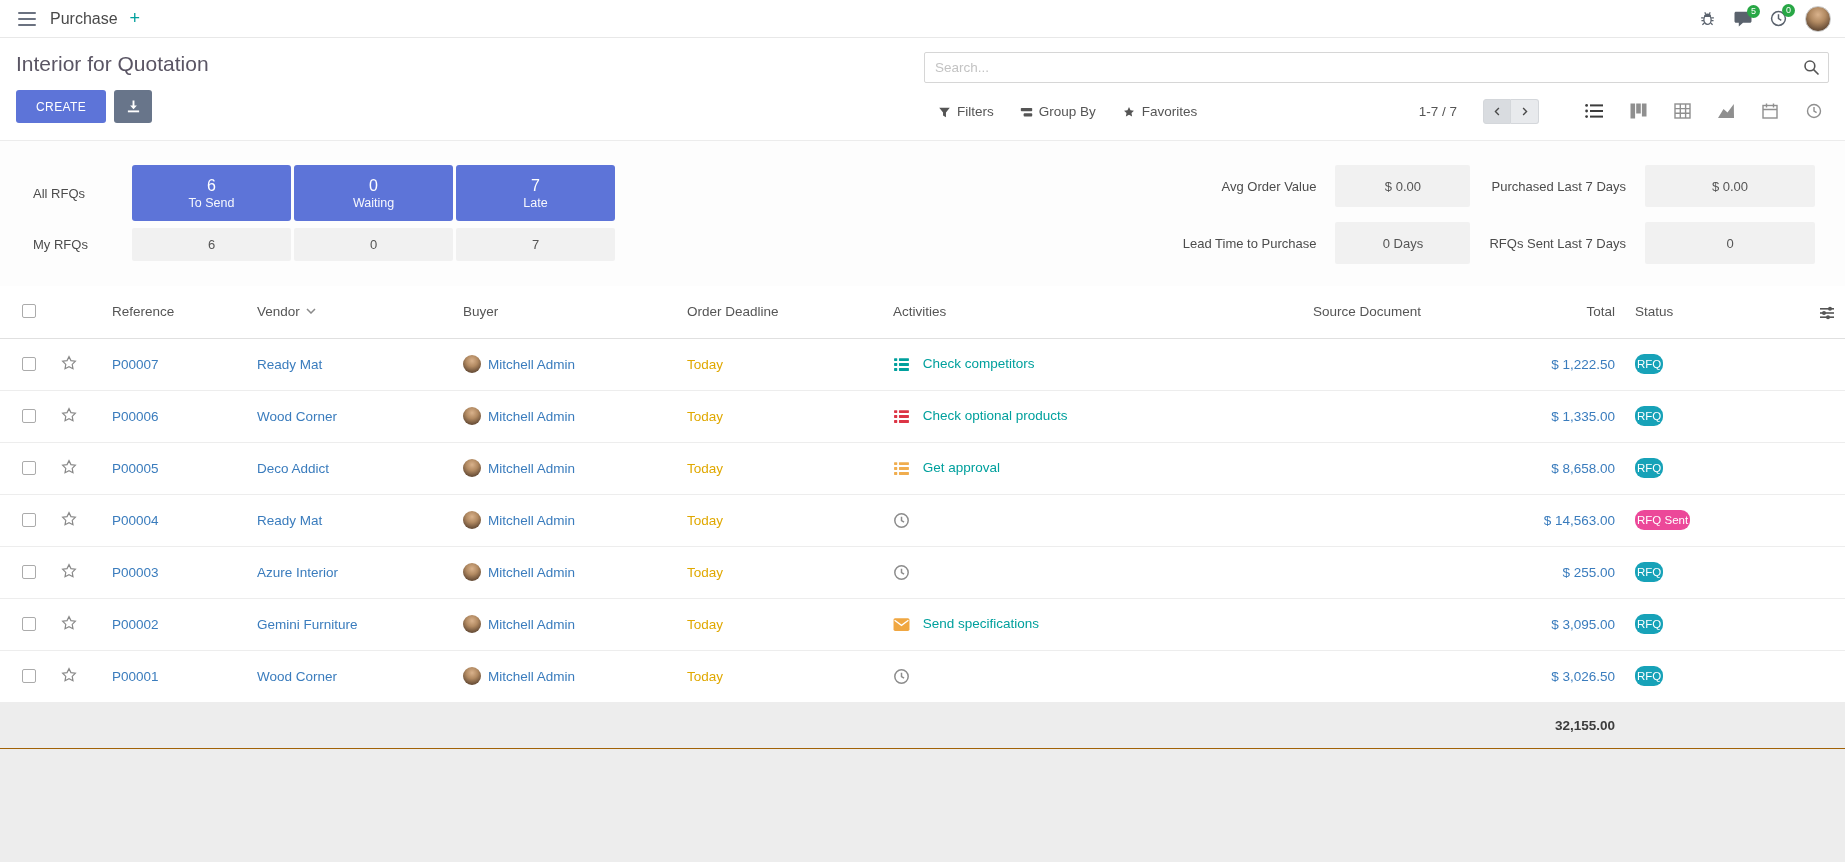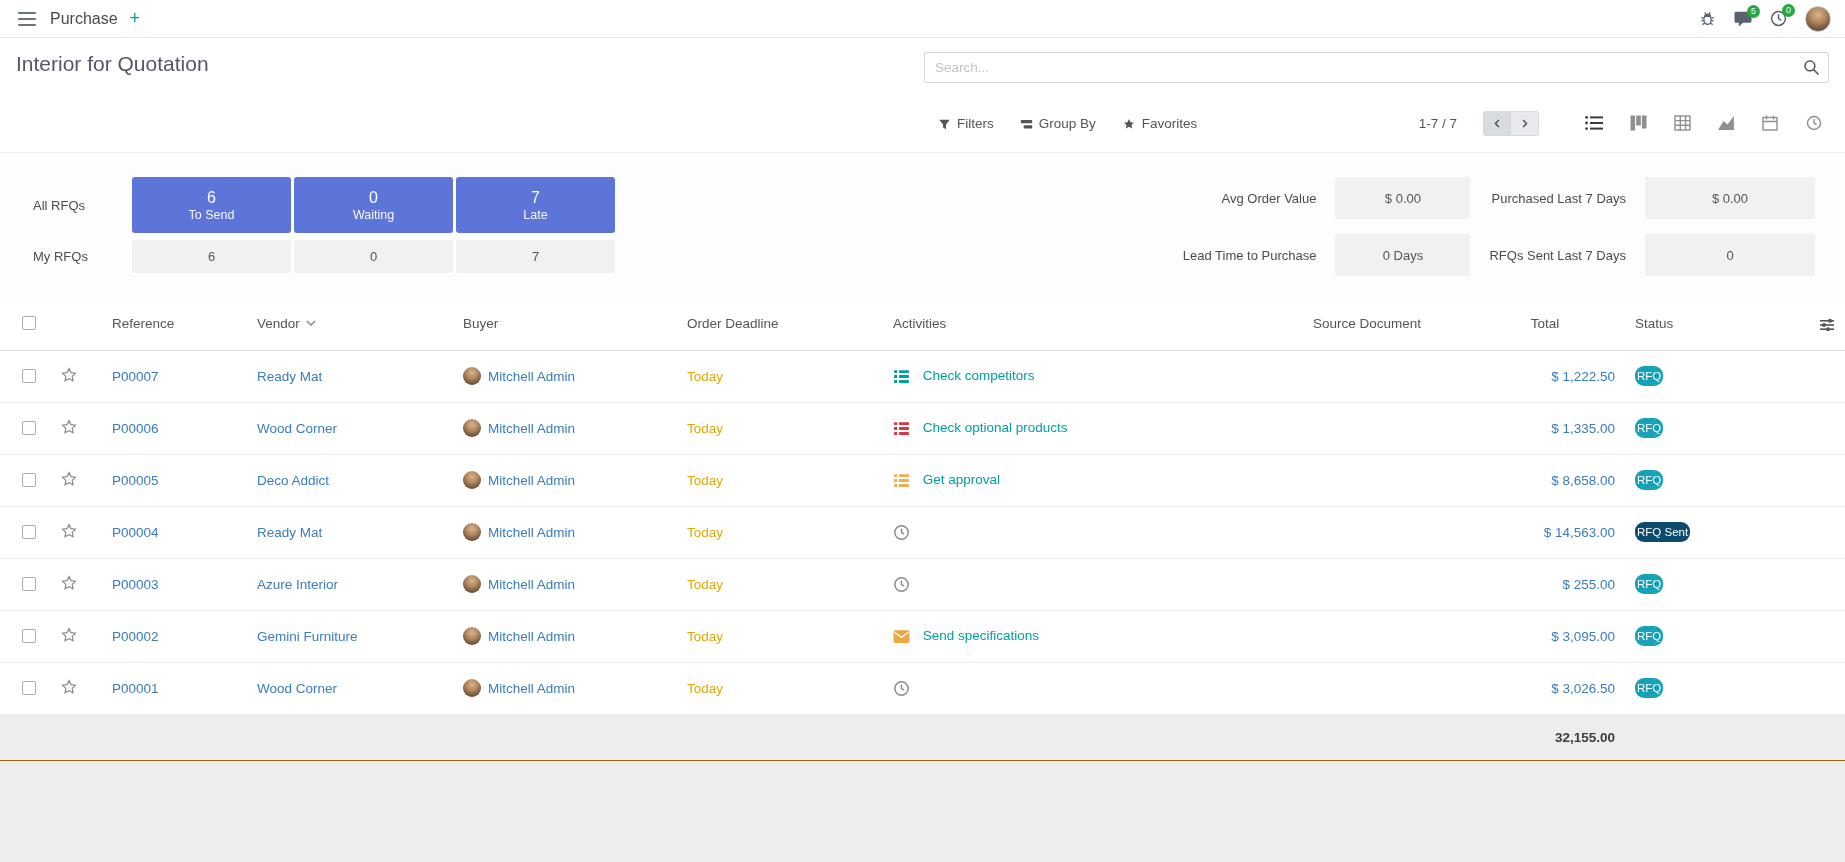--- a/index.html
+++ b/index.html
@@ -19,21 +19,21 @@
   .avatar.nav{width:26px;height:26px}
   .avatar.sm{width:18px;height:18px;margin-right:7px;vertical-align:-4px;border:none}
 
   
   .control-panel{display:flex;justify-content:space-between;align-items:flex-start;padding:14px 16px 16px;border-bottom:1px solid #ececec;background:#fff}
   .page-title{font-size:21px;font-weight:400;color:#5a5564;margin-bottom:14px}
   .btn-row{display:flex;gap:8px}
   .btn-create{background:#5d74d8;color:#fff;border:none;border-radius:3px;font-size:12px;letter-spacing:.4px;padding:9px 20px;cursor:pointer;font-family:inherit}
   .btn-export{background:#68758a;border:none;border-radius:3px;width:38px;height:33px;display:inline-flex;align-items:center;justify-content:center;cursor:pointer}
   .cp-right{width:905px}
-  .searchbox{position:relative;margin-bottom:27px}
+  .searchbox{position:relative;margin-bottom:15px}
   .searchbox input{width:100%;height:31px;border:1px solid #d6d6d6;border-radius:2px;padding:0 34px 0 10px;font-size:13.5px;font-family:inherit;color:#444;outline:none}
   .searchbox input::placeholder{color:#c3c3c3}
   .search-icon{position:absolute;right:9px;top:7px;cursor:pointer}
   .cp-tools{display:flex;align-items:center}
   .facet-btns{display:flex;gap:26px;flex:1;padding-left:14px}
   .facet-btn{display:inline-flex;align-items:flex-end;gap:6px;background:none;border:none;color:#555;font-size:13.5px;cursor:pointer;font-family:inherit}
   .pager{display:flex;align-items:center;gap:26px;margin-right:40px}
   .pager-text{color:#555;font-size:13.5px}
   .pager-nav{display:flex}
   .pager-btn{width:28px;height:25px;border:1px solid #d4d7db;background:#e8eaed;display:inline-flex;align-items:center;justify-content:center;cursor:pointer}
@@ -51,21 +51,21 @@
   .tile .num{font-size:16px;line-height:1.3}
   .tile .lbl{font-size:12.5px;opacity:.95}
   .mini{height:33px;background:#f1f1f1;color:#555;border:none;border-radius:2px;display:flex;align-items:center;justify-content:center;font-size:13px;cursor:pointer;font-family:inherit}
   .dash-right{display:grid;grid-template-columns:auto 135px auto 170px;column-gap:19px;row-gap:15px;align-items:center}
   .stat-label{font-size:13px;color:#4c4c4c;text-align:right}
   .stat-box{height:42px;background:#f1f1f1;border:none;border-radius:2px;display:flex;align-items:center;justify-content:center;font-size:13px;color:#555;cursor:pointer;font-family:inherit}
 
   
   .list-table{width:100%;border-collapse:collapse;table-layout:fixed;background:#fff}
   thead th{height:52px;font-size:13.5px;font-weight:400;color:#555;text-align:left;padding:0 10px;border-bottom:1px solid #e0e0e0;white-space:nowrap}
-  thead th.c-total{text-align:center}
+  thead th.c-total{text-align:right}
   tbody td{height:52px;font-size:13.5px;padding:0 10px;border-bottom:1px solid #ededed;white-space:nowrap;overflow:hidden}
   .c-sel{padding-left:22px !important;width:50px}
   input[type="checkbox"]{appearance:none;width:14px;height:14px;border:1px solid #ababab;border-radius:2px;background:#fff;cursor:pointer;vertical-align:-2px}
   .star{cursor:pointer;display:inline-flex}
   .lnk{color:#3a7cbd;text-decoration:none;cursor:pointer}
   .deadline{color:#e0a800}
   .act-slot{display:inline-flex;width:20px;vertical-align:middle;cursor:pointer}
   .act-slot svg{display:none;width:17px;height:17px}
   .act-slot[data-kind="list"] .i-list{display:inline-block}
   .act-slot[data-kind="clock"] .i-clock{display:inline-block}
@@ -117,20 +117,29 @@
           </svg>
         <span class="badge-count">0</span>
       </button>
       <span class="avatar nav"></span>
     </div>
   </nav>
 
   <div class="control-panel">
     <div>
       <div class="page-title">Interior for Quotation</div>
+      <div class="btn-row">
+        <button class="btn-create">CREATE</button>
+        <button class="btn-export">
+          <svg width="15" height="15" viewBox="0 0 16 16" fill="#fff">
+              <path d="M7 1.5h2V7h2.6L8 11 4.4 7H7z"></path>
+              <path d="M2 12.2h12v2H2z"></path>
+            </svg>
+        </button>
+      </div>
     </div>
     <div class="cp-right">
       <div class="searchbox">
         <input placeholder="Search..." style="">
         <span class="search-icon">
           <svg width="17" height="17" viewBox="0 0 16 16" fill="none" stroke="#555" stroke-width="1.5">
               <circle cx="6.5" cy="6.5" r="4.6"></circle>
               <path d="M10 10l4.6 4.6"></path>
             </svg>
         </span>
@@ -419,21 +428,21 @@
                 <path d="M8 4.5V8l2.4 1.6"></path>
               </svg>
 
       </span>
       
     </td>
     <td></td>
     <td class="c-total">
             <span class="amount">$ 14,563.00</span>
           </td>
-    <td><span class="status-pill" style="background: #0c4a6e;">RFQ Sent</span></td>
+    <td><span class="status-pill" style="background: #ec4899;">RFQ Sent</span></td>
     <td></td>
   </tr>
 
   <tr>
     <td class="c-sel"><input type="checkbox" style=""></td>
     <td>
       <span class="star">
         <svg width="18" height="18" viewBox="0 0 24 24" fill="none" stroke="#8a8a8a" stroke-width="1.6">
                 <path d="M12 3.5l2.6 5.3 5.9.9-4.2 4.1 1 5.8-5.3-2.8-5.3 2.8 1-5.8L3.5 9.7l5.9-.9z"></path>
               </svg>

